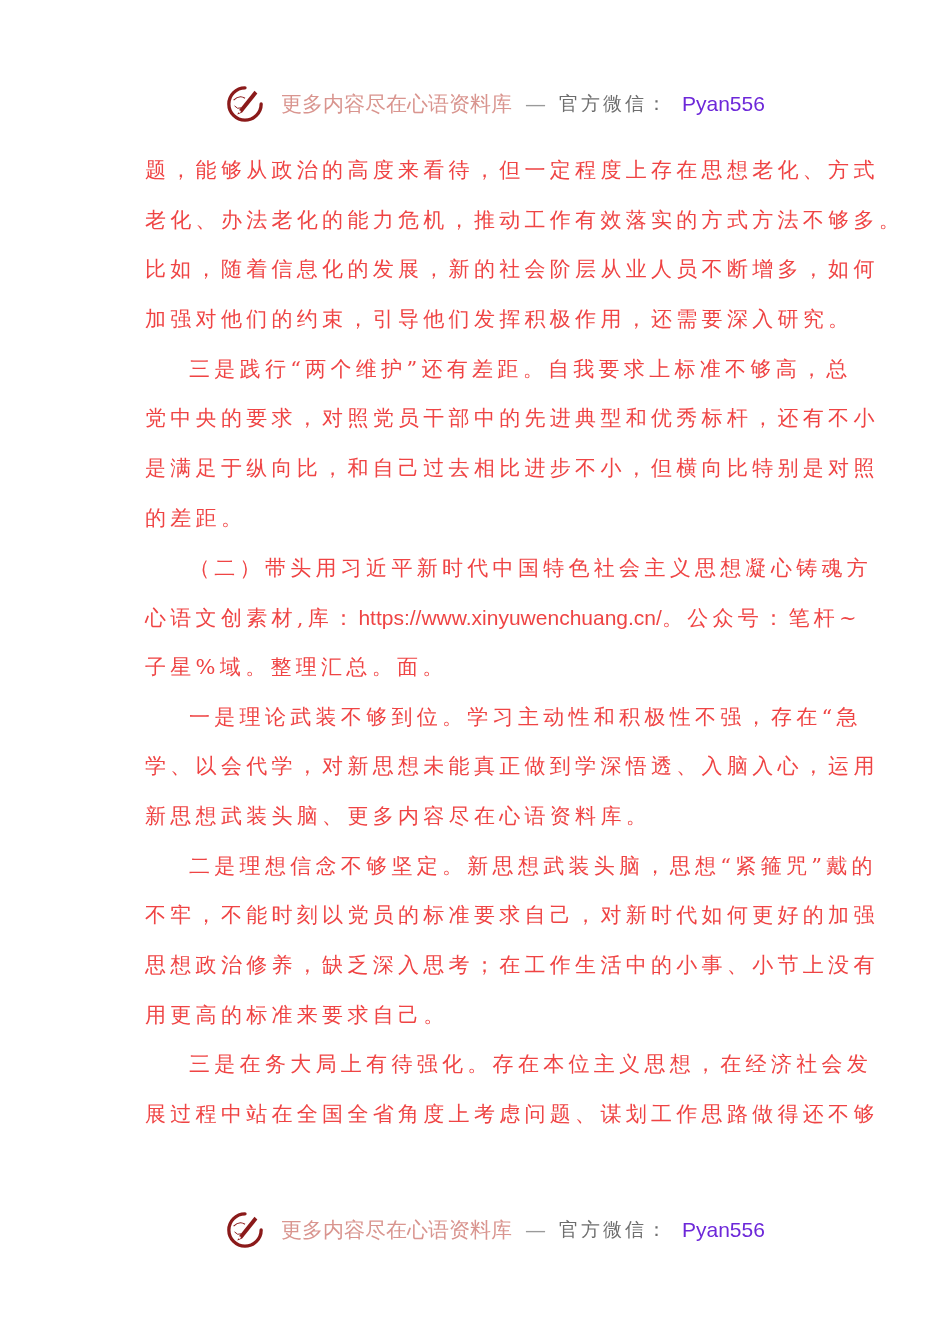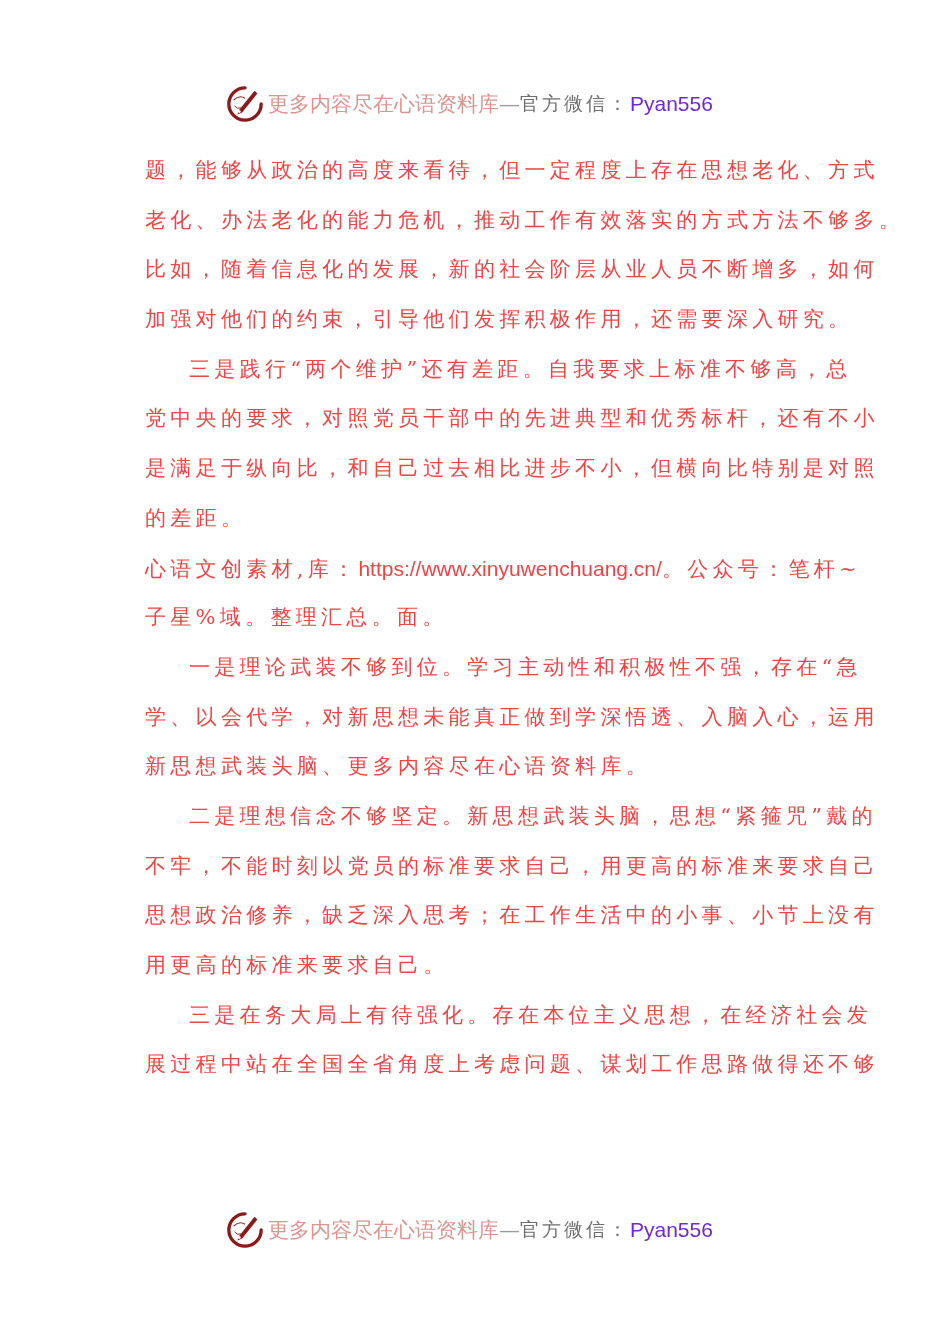--- a/index.html
+++ b/index.html
@@ -15,20 +15,21 @@
       font-family: "DejaVu Serif", "Liberation Serif", serif;
       color: #1a1a1a;
     }
     .banner {
       position: absolute;
       left: 226px;
       width: 500px;
       height: 44px;
       display: flex;
       align-items: center;
+      gap: 13px;
     }
     .banner.top { top: 82px; }
     .banner.bottom { top: 1208px; }
     .banner .logo {
       width: 38px;
       height: 38px;
       margin-right: 4px;
       flex: 0 0 auto;
     }
     .banner .b-main {
@@ -96,29 +97,30 @@
 
 <div class="content">
   <div class="line">题，能够从政治的高度来看待，但一定程度上存在思想老化、方式</div>
   <div class="line">老化、办法老化的能力危机，推动工作有效落实的方式方法不够多。</div>
   <div class="line">比如，随着信息化的发展，新的社会阶层从业人员不断增多，如何</div>
   <div class="line">加强对他们的约束，引导他们发挥积极作用，还需要深入研究。</div>
   <div class="line indent">三是践行“两个维护”还有差距。自我要求上标准不够高，总</div>
   <div class="line">党中央的要求，对照党员干部中的先进典型和优秀标杆，还有不小</div>
   <div class="line">是满足于纵向比，和自己过去相比进步不小，但横向比特别是对照</div>
   <div class="line">的差距。</div>
+  <div class="line indent">（二）带头用习近平新时代中国特色社会主义思想凝心铸魂方</div>
   <div class="line">
     <span>心语文创素材,库：</span><span class="url">https://www.xinyuwenchuang.cn/</span><span>。公众号：笔杆~</span>
   </div>
   <div class="line">子星%域。整理汇总。面。</div>
   <div class="line indent">一是理论武装不够到位。学习主动性和积极性不强，存在“急</div>
   <div class="line">学、以会代学，对新思想未能真正做到学深悟透、入脑入心，运用</div>
   <div class="line">新思想武装头脑、更多内容尽在心语资料库。</div>
   <div class="line indent">二是理想信念不够坚定。新思想武装头脑，思想“紧箍咒”戴的</div>
-  <div class="line">不牢，不能时刻以党员的标准要求自己，用更高的标准来要求自己</div>
+  <div class="line">不牢，不能时刻以党员的标准要求自己，对新时代如何更好的加强</div>
   <div class="line">思想政治修养，缺乏深入思考；在工作生活中的小事、小节上没有</div>
   <div class="line">用更高的标准来要求自己。</div>
   <div class="line indent">三是在务大局上有待强化。存在本位主义思想，在经济社会发</div>
   <div class="line">展过程中站在全国全省角度上考虑问题、谋划工作思路做得还不够</div>
 </div>
 
 <div class="banner bottom">
   <svg class="logo" viewBox="0 0 40 40">
     <path d="M20 3 A17 17 0 1 0 37 20" fill="none" stroke="#8b1a1a" stroke-width="3.5" stroke-linecap="round"></path>
     <path d="M30 6 L14 26 L12 31 L17 29 L33 9 Z" fill="#8b1a1a"></path>

